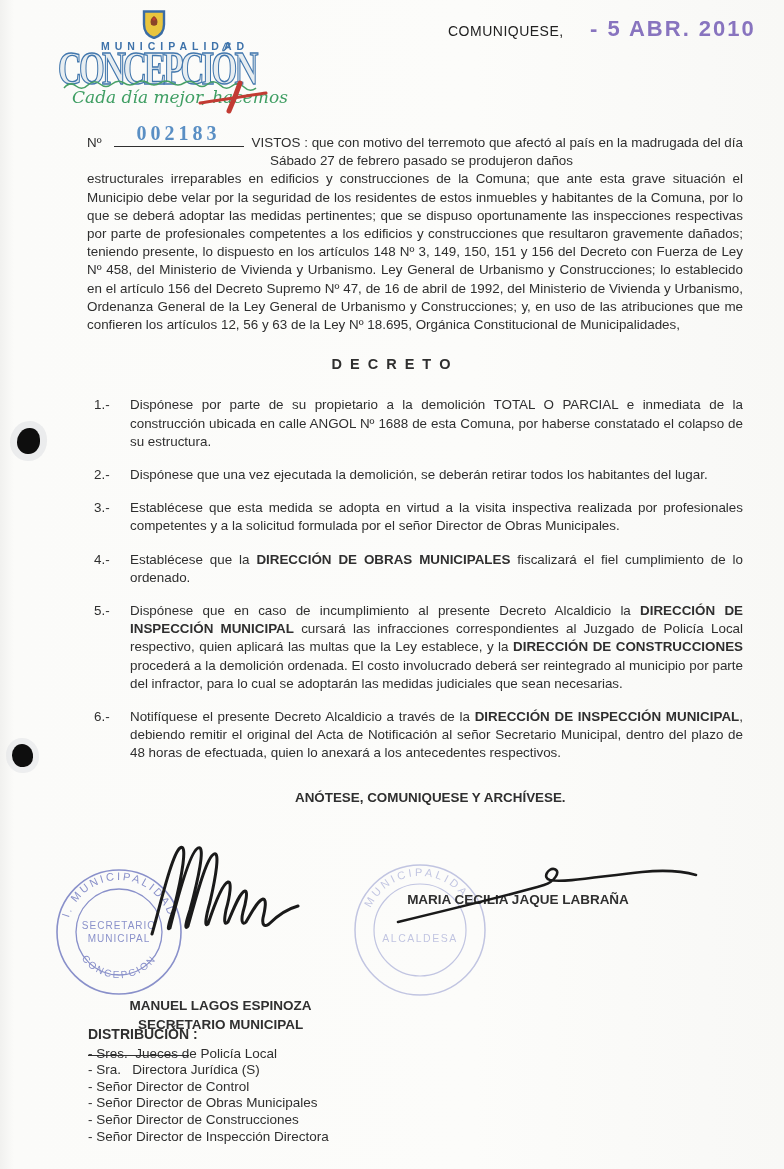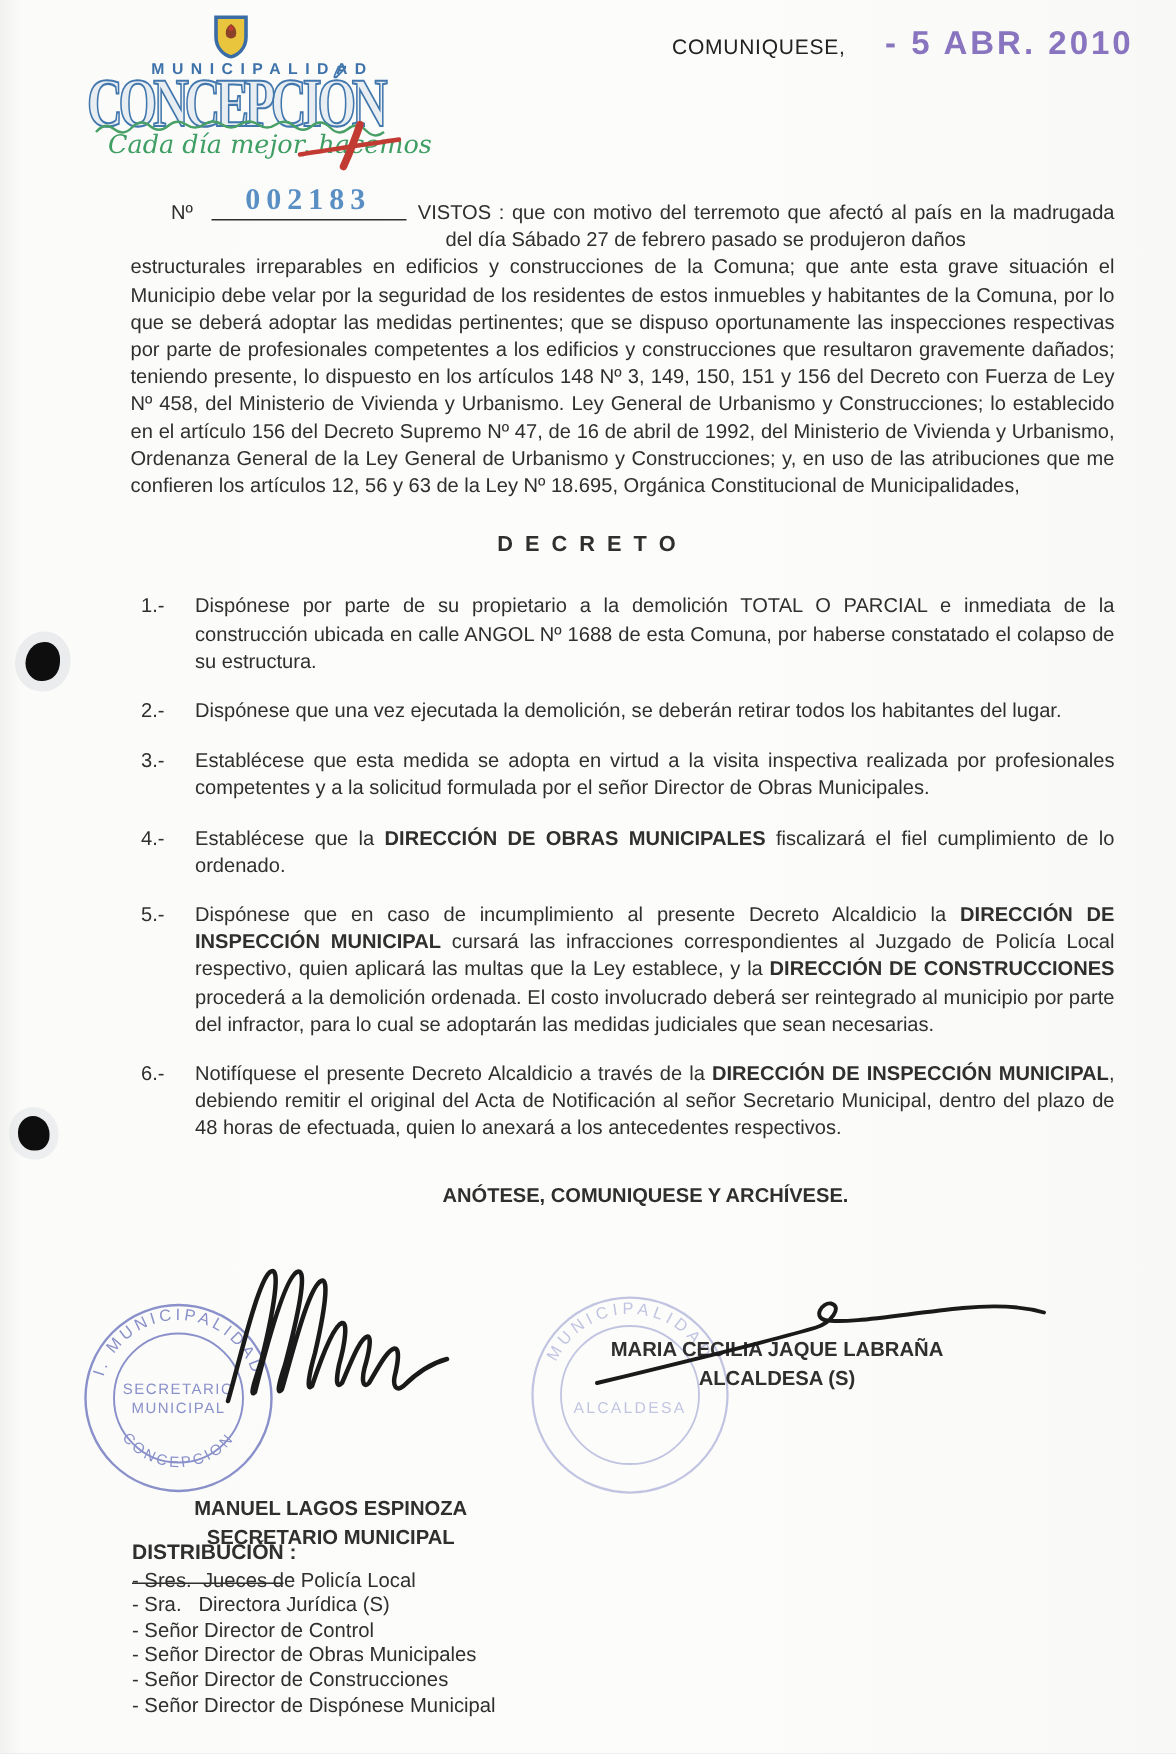--- a/index.html
+++ b/index.html
@@ -17,21 +17,21 @@
              transform:scaleX(0.72);transform-origin:left top;}
   .squiggle{position:absolute;left:62px;top:76px;}
   .slogan{position:absolute;left:72px;top:87px;font-family:"DejaVu Serif",serif;
           font-style:italic;font-size:17px;color:#3f9e63;white-space:nowrap;}
   .red-cross{position:absolute;left:198px;top:80px;}
   .place-line{position:absolute;left:448px;top:23px;font-size:14px;letter-spacing:0.5px;color:#222;}
   .date-stamp{position:absolute;left:590px;top:16px;font-size:22px;font-weight:bold;
               letter-spacing:2px;color:#8874bf;white-space:nowrap;}
   
   .main{position:absolute;left:87px;top:131px;width:656px;font-size:13.4px;line-height:18.2px;}
-  .vistos-head{padding-left:183px;text-indent:-183px;text-align:justify;margin-left:27px;}
+  .vistos-head{padding-left:183px;text-indent:-183px;text-align:justify;}
   .num-line{display:inline-block;width:130px;height:15px;border-bottom:1.6px solid #2f2f2f;
             margin:0 8px 0 12px;text-align:center;text-indent:0;vertical-align:baseline;}
   .num-stamp{display:inline-block;position:relative;top:-7px;color:#5a8fc4;
              font-family:"Liberation Serif",serif;font-weight:bold;font-size:20px;letter-spacing:4px;}
   .vistos-body{text-align:justify;margin-top:0;}
   .decreto-title{text-align:center;font-weight:bold;font-size:14.5px;letter-spacing:2px;
                  margin:21px 46px 23px 0;}
   .decree-item{display:flex;margin-bottom:15px;}
   .item-num{flex:none;width:43px;padding-left:7px;box-sizing:border-box;}
   .item-text{flex:1;text-align:justify;}
@@ -183,32 +183,31 @@
                C168,25 206,18 246,14 C266,12 286,13 300,17" fill="none" stroke="#1a1a1a" stroke-width="2.6" stroke-linecap="round"></path>
     </svg>
   </div>
 
   <div class="name-block name-left">
     <div>MANUEL LAGOS ESPINOZA</div>
     <div>SECRETARIO MUNICIPAL</div>
   </div>
   <div class="name-block name-right">
     <div>MARIA CECILIA JAQUE LABRAÑA</div>
-    <div>ALCALDESA (S)</div>
   </div>
 
   <div class="distribution">
     <div class="dist-title">
       <span class="u">DISTRIBUCIÓN</span><span> :</span>
     </div>
     <div>
         <div class="dist-item">- Sres.  Jueces de Policía Local</div>
         <div class="dist-item">- Sra.   Directora Jurídica (S)</div>
         <div class="dist-item">- Señor Director de Control</div>
         <div class="dist-item">- Señor Director de Obras Municipales</div>
         <div class="dist-item">- Señor Director de Construcciones</div>
-        <div class="dist-item">- Señor Director de Dispónese Municipal</div>
+        <div class="dist-item">- Señor Director de Inspección Directora</div>
       </div>
   </div>
 
   <div class="hole hole1"></div>
   <div class="hole hole2"></div>
 </div>
 
 </body></html>

